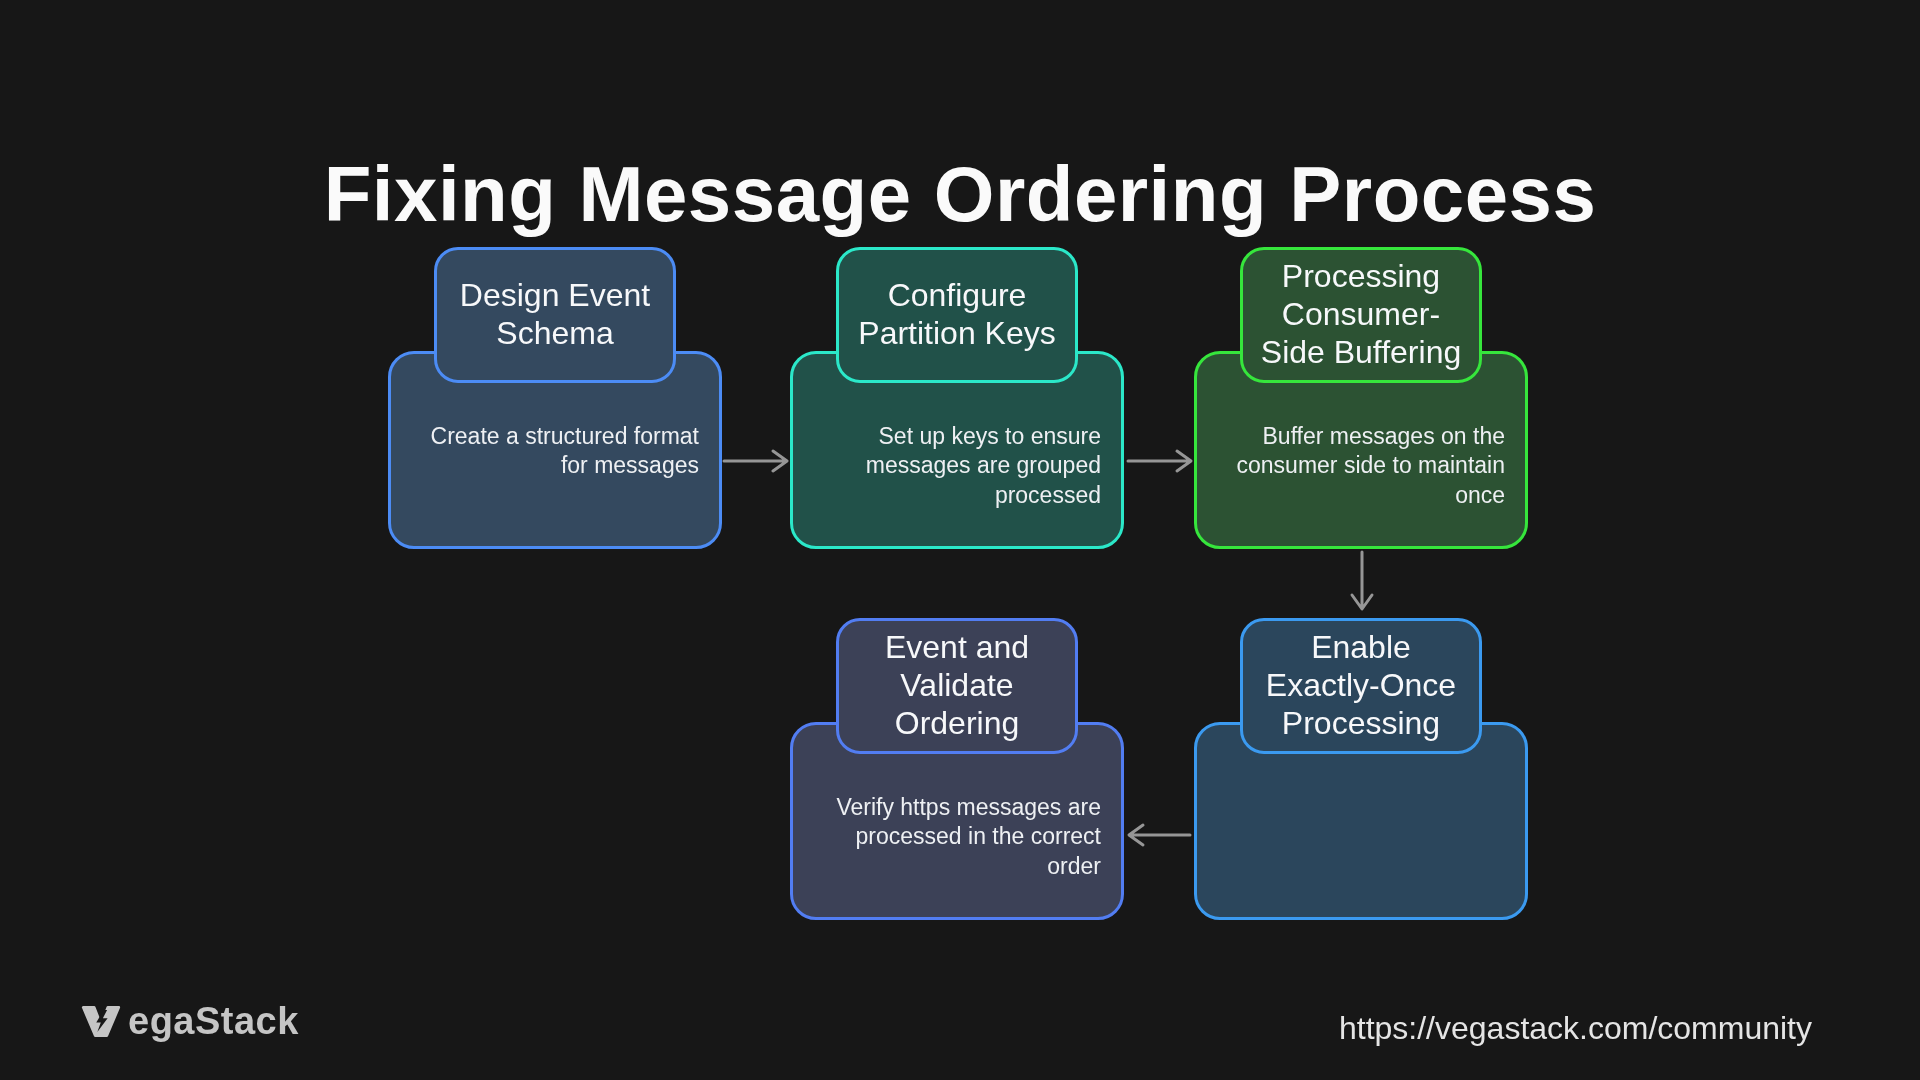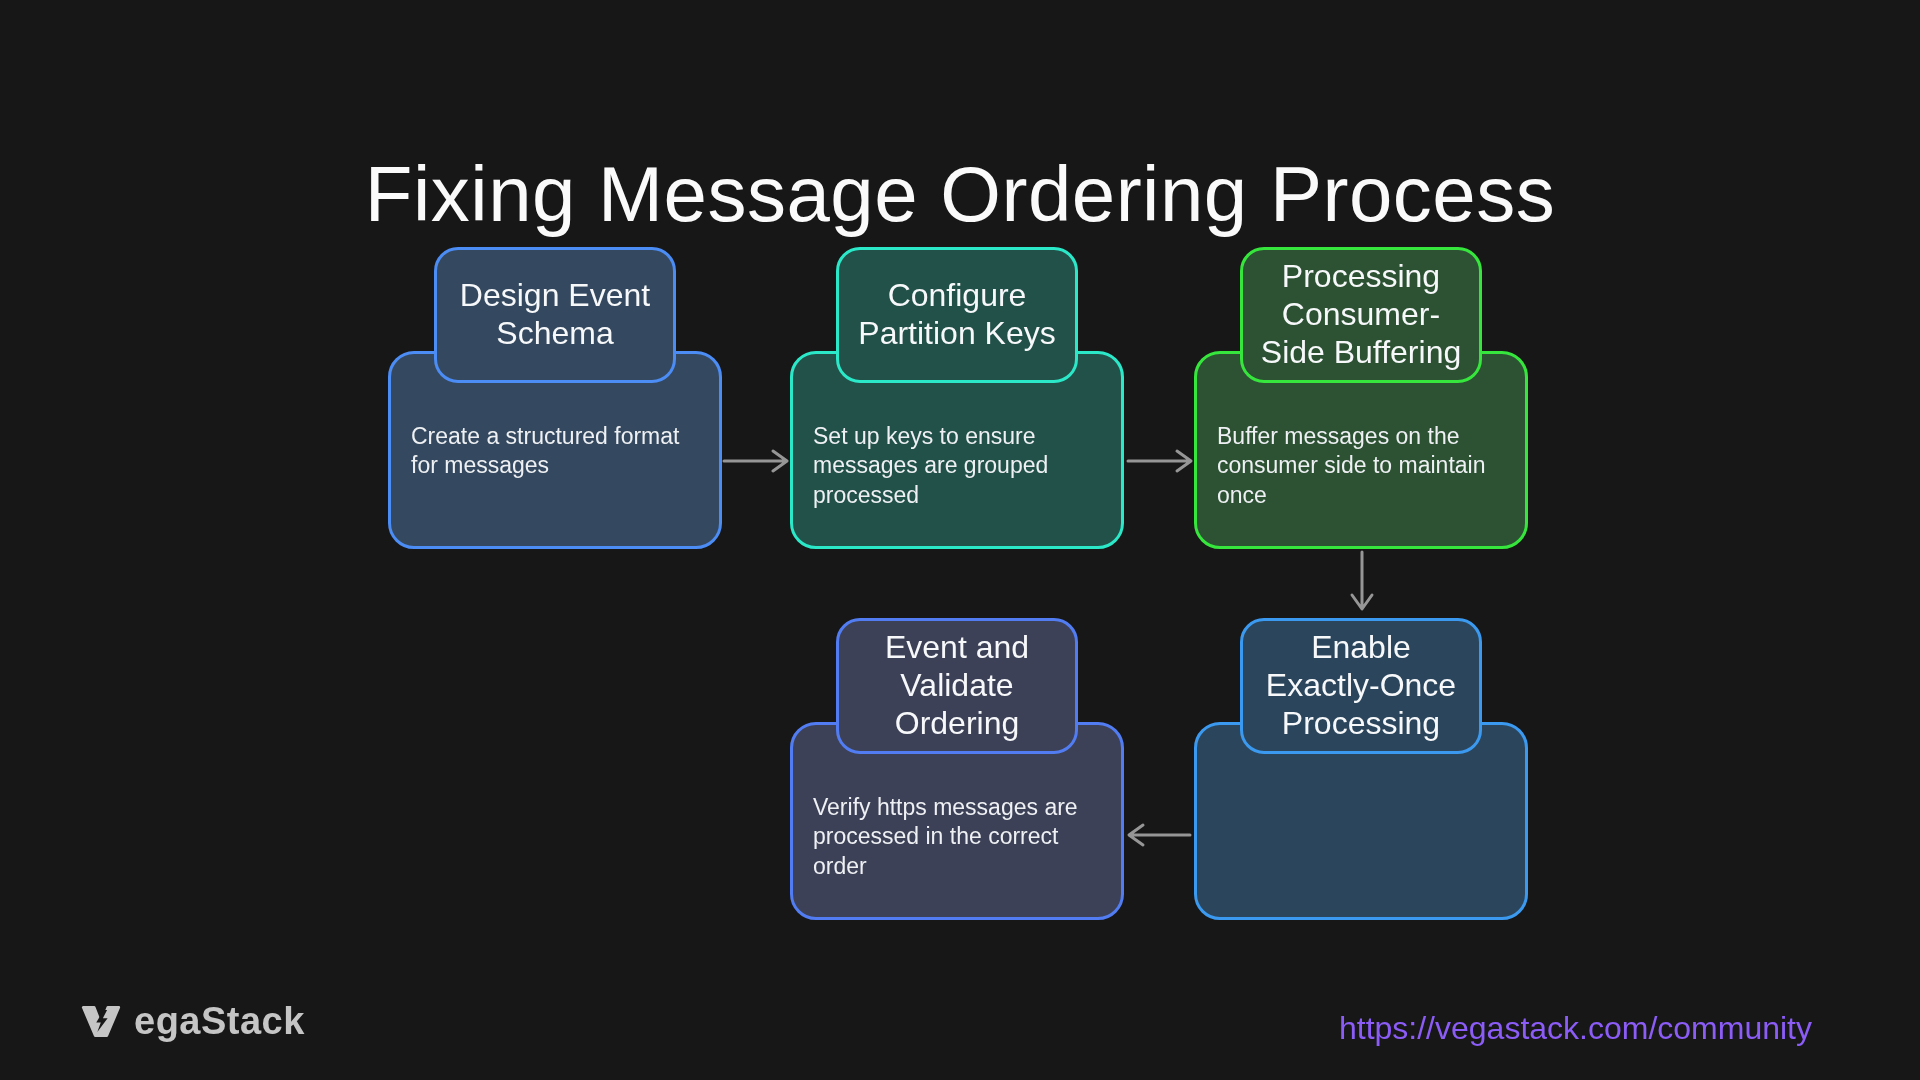--- a/index.html
+++ b/index.html
@@ -8,21 +8,21 @@
     background:#171717;
     font-family:"Liberation Sans", sans-serif;
     position:relative;
     overflow:hidden;
   }
   .canvas{position:absolute;inset:0;}
 
   .title{
     position:absolute;left:0;right:0;top:100px;
     text-align:center;
-    font-size:78px;font-weight:400;letter-spacing:.5px;
+    font-size:78px;font-weight:700;letter-spacing:.5px;
     color:#fafafa;line-height:1.1;
   }
 
   .step{
     position:absolute;width:334px;height:198px;
     box-sizing:border-box;
     background:var(--fill,#333);
     border:3px solid var(--border,#888);
     border-radius:26px;
   }
@@ -39,42 +39,42 @@
     border:3px solid var(--border,#888);
     border-radius:24px;
     display:flex;align-items:center;justify-content:center;
     text-align:center;
     font-size:32px;line-height:1.18;font-weight:500;
     color:#f7f8fa;
     padding:0 14px;
   }
   .desc{
     position:absolute;top:68px;left:0;right:0;
-    text-align:left;
+    text-align:right;
     font-size:23px;line-height:1.28;font-weight:400;
     color:#eef0f3;
     padding:0 20px;
   }
 
   .arrows{position:absolute;left:0;top:0;pointer-events:none;}
 
   .brand{
     position:absolute;left:80px;top:1000px;height:42px;
-    display:flex;align-items:center;gap:12px;
+    display:flex;align-items:center;gap:6px;
     color:#c5c5c5;
   }
   .brand svg{display:block;}
   .brand-text{
     font-size:38px;font-weight:700;letter-spacing:.5px;
     color:#c5c5c5;line-height:42px;
   }
   .url{
     position:absolute;right:108px;top:1008px;
     font-size:32px;font-weight:400;
-    color:#8b5cf6;line-height:40px;
+    color:#e5e5e5;line-height:40px;
   }
 </style>
 </head>
 <body style="background: rgb(23, 23, 23);">
 
 <div class="canvas">
 
   <h1 class="title">Fixing Message Ordering Process</h1>
 
   <svg class="arrows" width="1920" height="1080" viewBox="0 0 1920 1080">

